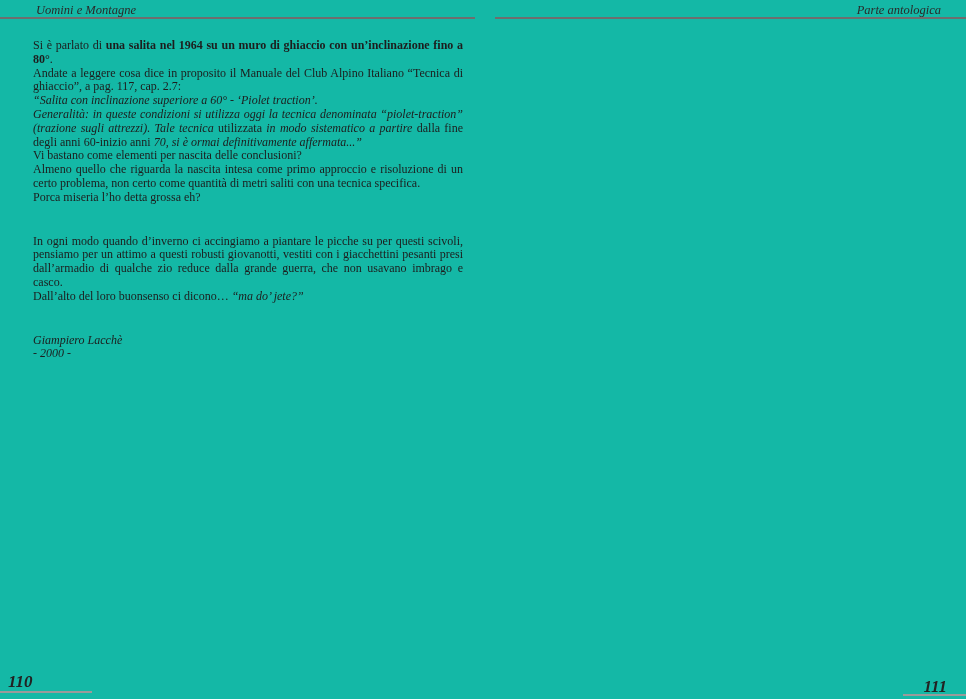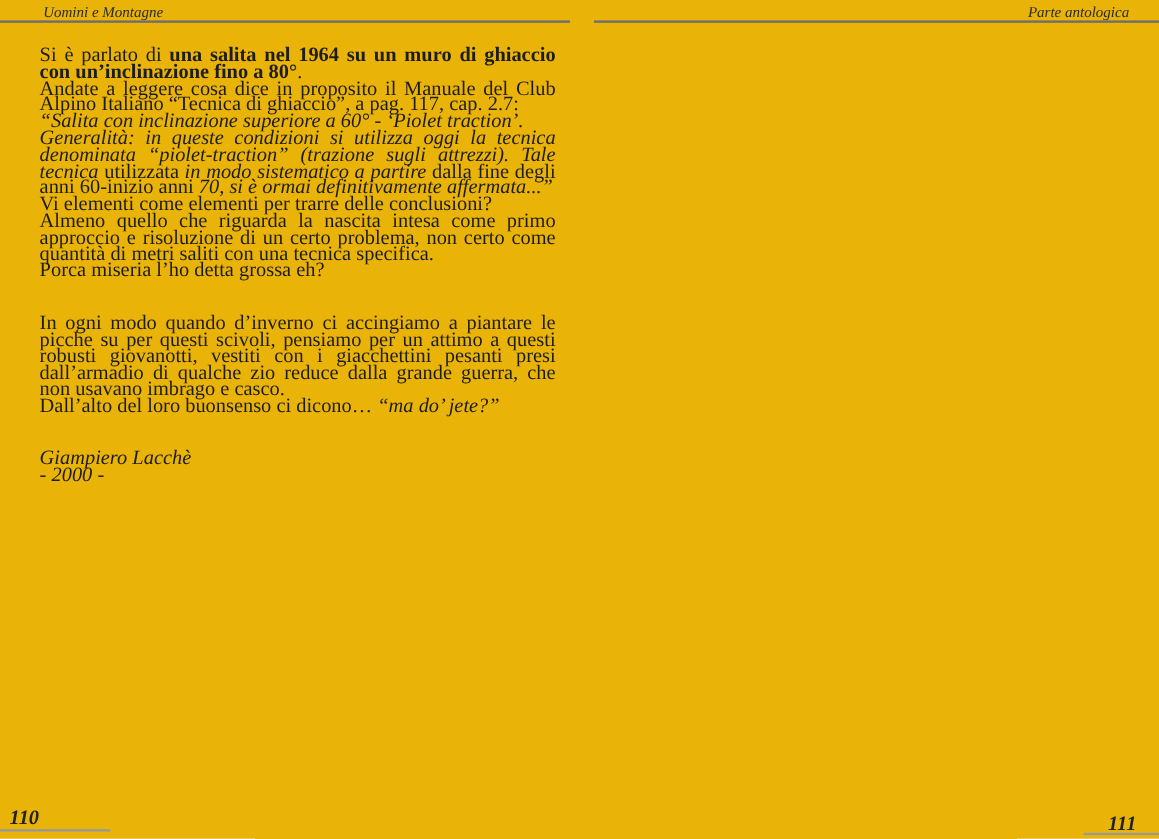--- a/index.html
+++ b/index.html
@@ -1,36 +1,36 @@
 <!DOCTYPE html>
 <html><head>
 <meta charset="utf-8">
 <style>
   html,body { margin:0; padding:0; background:#e8e8e8; }
   .spread {
     position:relative; width:966px; height:699px; margin:0 auto;
-    background:#eab308; overflow:hidden;
+    background:#14b8a6; overflow:hidden;
     font-family:"Liberation Serif", serif; color:#1d1d1d;
   }
   .page { position:absolute; top:0; height:699px; width:483px; }
   .page.left  { left:0; }
   .page.right { left:483px; }
 
   .running-header {
     position:absolute; top:3px; font-style:italic; font-size:12.5px;
     color:#2a2a2a; white-space:nowrap;
   }
   .running-header.lh { left:36px; }
   .running-header.rh { right:25px; }
 
   .header-rule { position:absolute; top:17px; height:2px; background:#6e6e6e; }
   .header-rule.lr { left:0; width:475px; }
   .header-rule.rr { left:12px; right:0; }
 
-  .body-col { position:absolute; font-size:17px; line-height:13.8px; }
+  .body-col { position:absolute; font-size:12px; line-height:13.8px; }
   .body-col.left-col  { top:39px; left:33px;  width:430px; }
 
   .para { margin:0; text-align:justify; }
   .para.gap  { margin-top:30px; }
   .para.i { font-style:italic; }
   span.b { font-weight:bold; }
   span.i { font-style:italic; }
 
   .page-number {
     position:absolute; font-weight:bold; font-style:italic; font-size:17px;
@@ -50,21 +50,21 @@
 
   <div class="page left">
     <div class="running-header lh">Uomini e Montagne</div>
     <div class="header-rule lr"></div>
 
     <div class="body-col left-col" id="left-body">
         <p class="para"><span>Si è parlato di </span><span class="b">una salita nel 1964 su un muro di ghiaccio con un’inclinazione fino a 80°</span><span>.</span></p>
         <p class="para"><span>Andate a leggere cosa dice in proposito il Manuale del Club Alpino Italiano “Tecnica di ghiaccio”, a pag. 117, cap. 2.7:</span></p>
         <p class="para i"><span>“Salita con inclinazione superiore a 60° - ‘Piolet traction’.</span></p>
         <p class="para"><span class="i">Generalità: in queste condizioni si utilizza oggi la tecnica denominata “piolet-traction” (trazione sugli attrezzi). Tale tecnica </span><span>utilizzata </span><span class="i">in modo sistematico a partire </span><span>dalla fine degli anni 60-inizio anni </span><span class="i">70, si è ormai definitivamente affermata...”</span></p>
-        <p class="para"><span>Vi elementi come elementi per trarre delle conclusioni?</span></p>
+        <p class="para"><span>Vi bastano come elementi per nascita delle conclusioni?</span></p>
         <p class="para"><span>Almeno quello che riguarda la nascita intesa come primo approccio e risoluzione di un certo problema, non certo come quantità di metri saliti con una tecnica specifica.</span></p>
         <p class="para"><span>Porca miseria l’ho detta grossa eh?</span></p>
         <p class="para gap"><span>In ogni modo quando d’inverno ci accingiamo a piantare le picche su per questi scivoli, pensiamo per un attimo a questi robusti giovanotti, vestiti con i giacchettini pesanti presi dall’armadio di qualche zio reduce dalla grande guerra, che non usavano imbrago e casco.</span></p>
         <p class="para"><span>Dall’alto del loro buonsenso ci dicono… </span><span class="i">“ma do’ jete?”</span></p>
         <p class="para gap i"><span>Giampiero Lacchè</span></p>
         <p class="para i"><span> - 2000 -</span></p>
       </div>
 
     <div class="page-number pl">110</div>
     <div class="footer-rule fl"></div>

